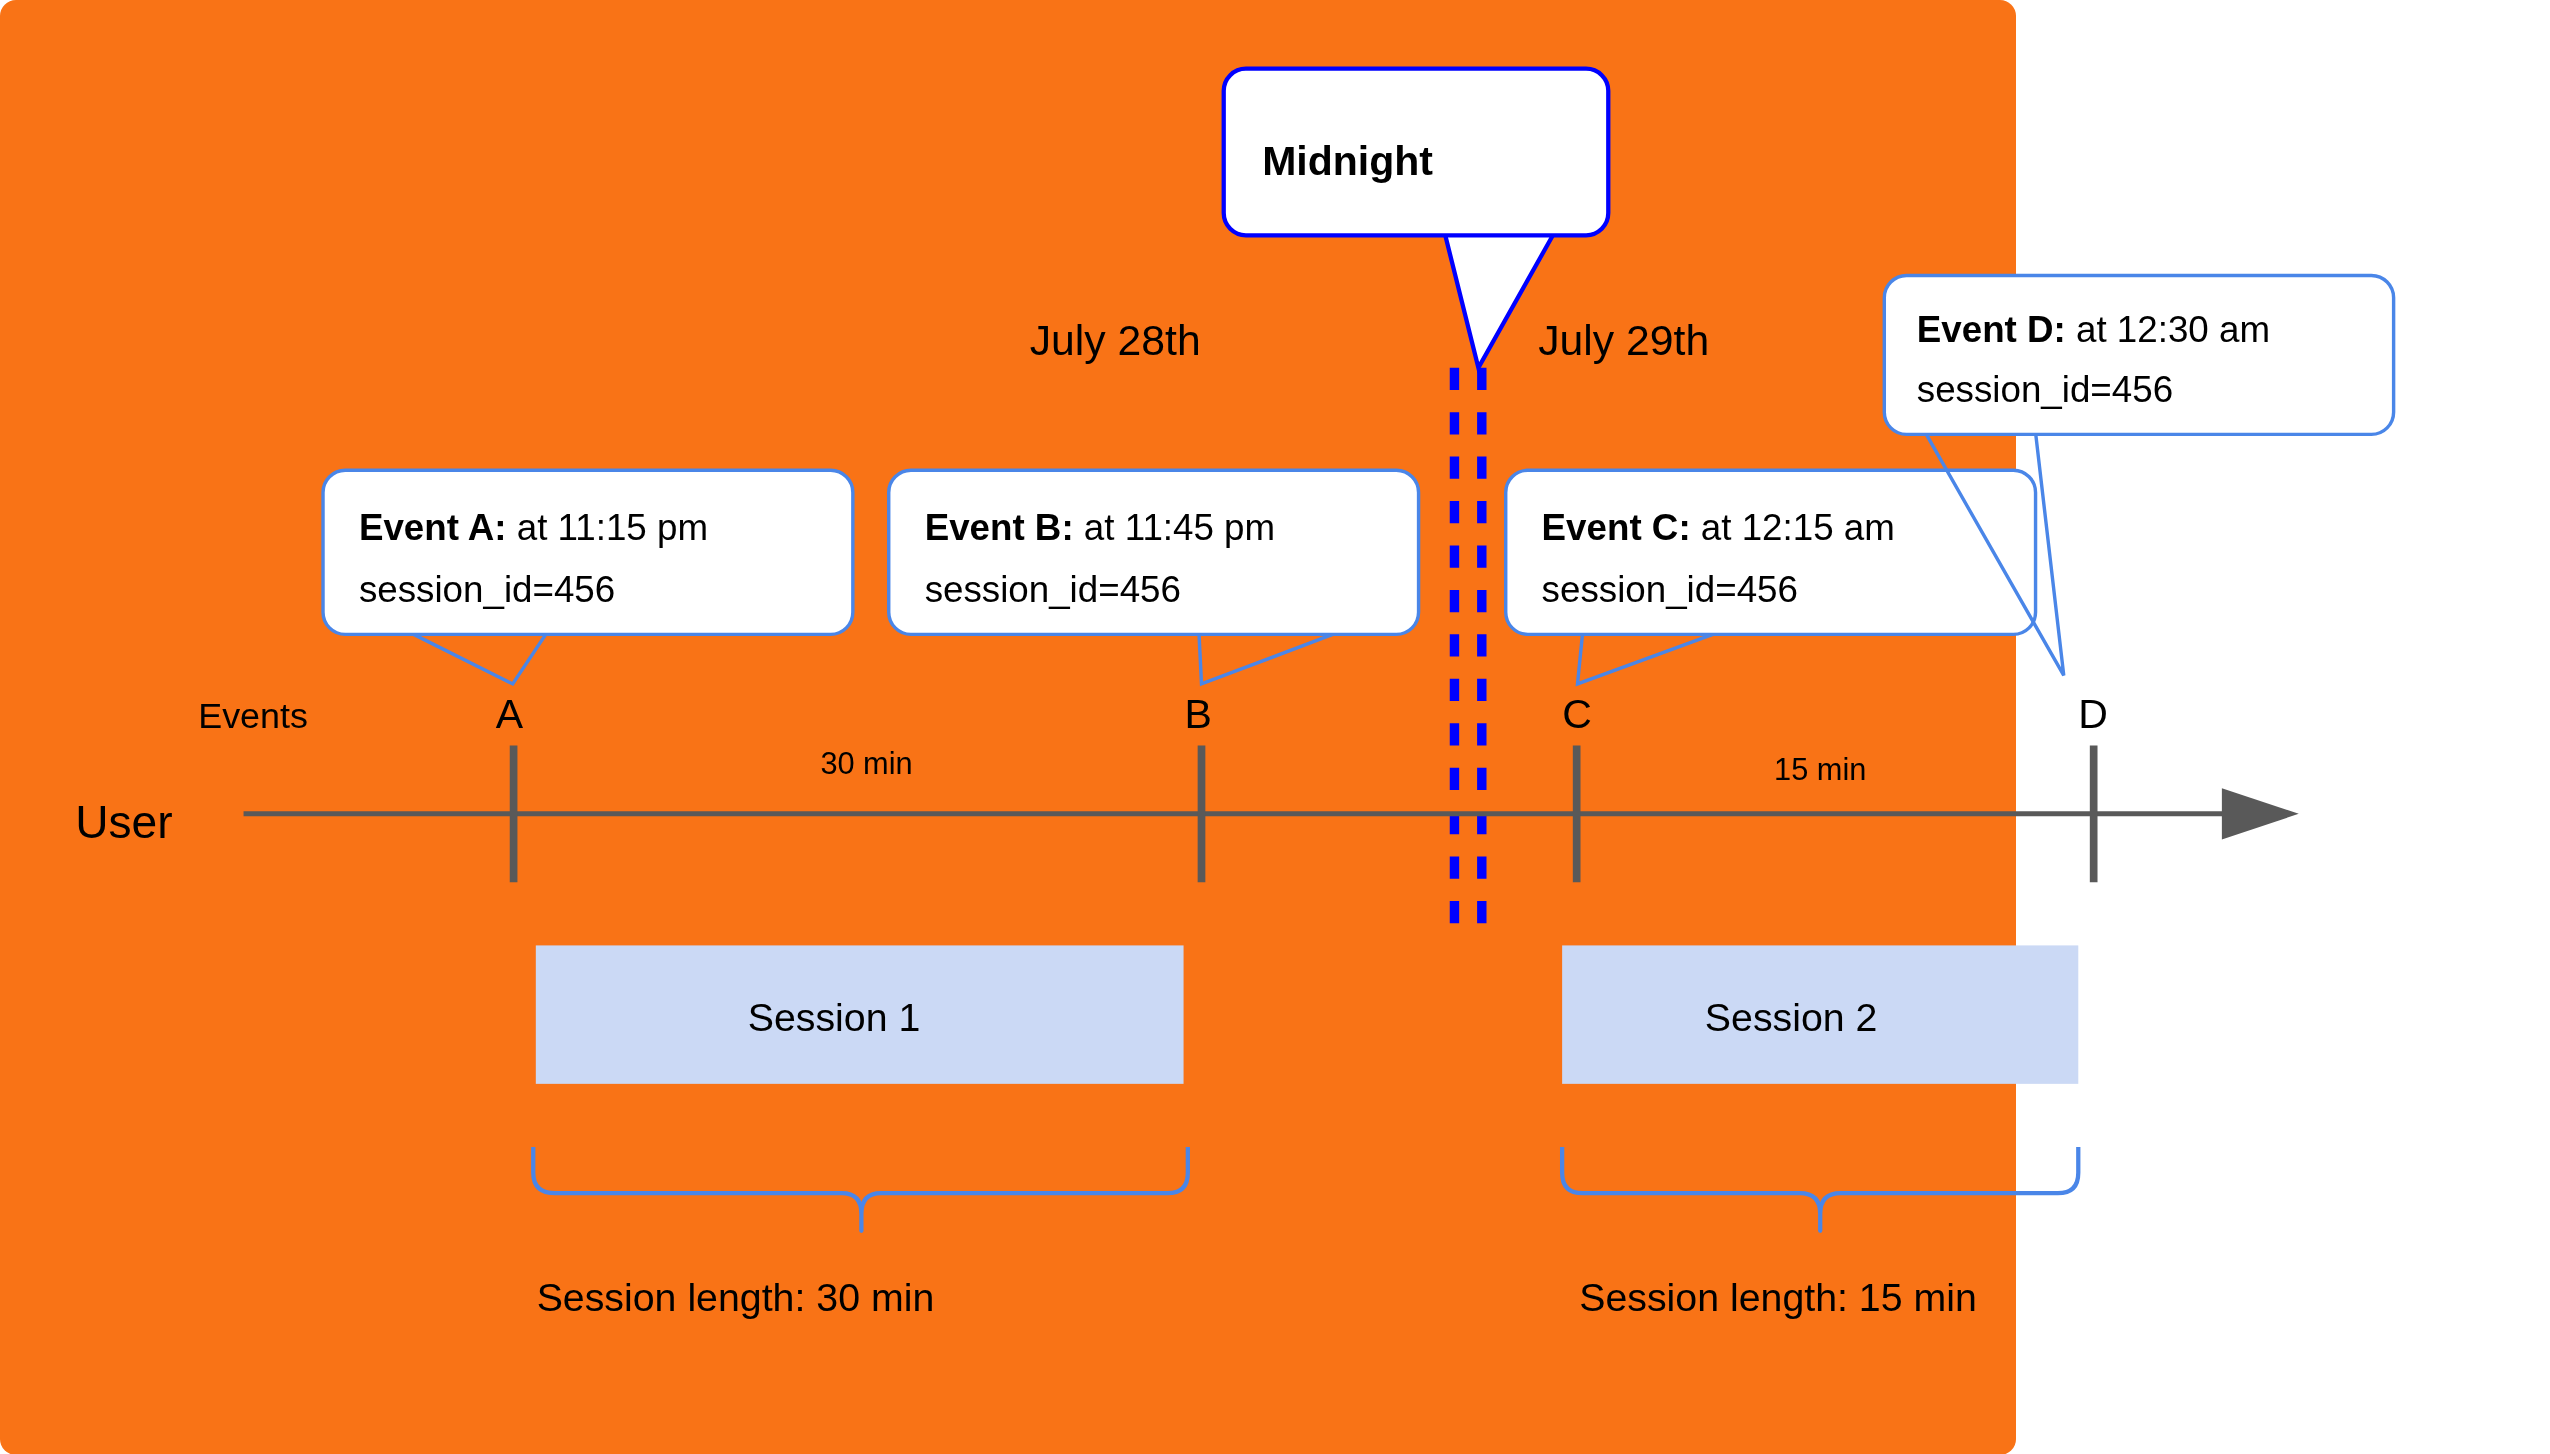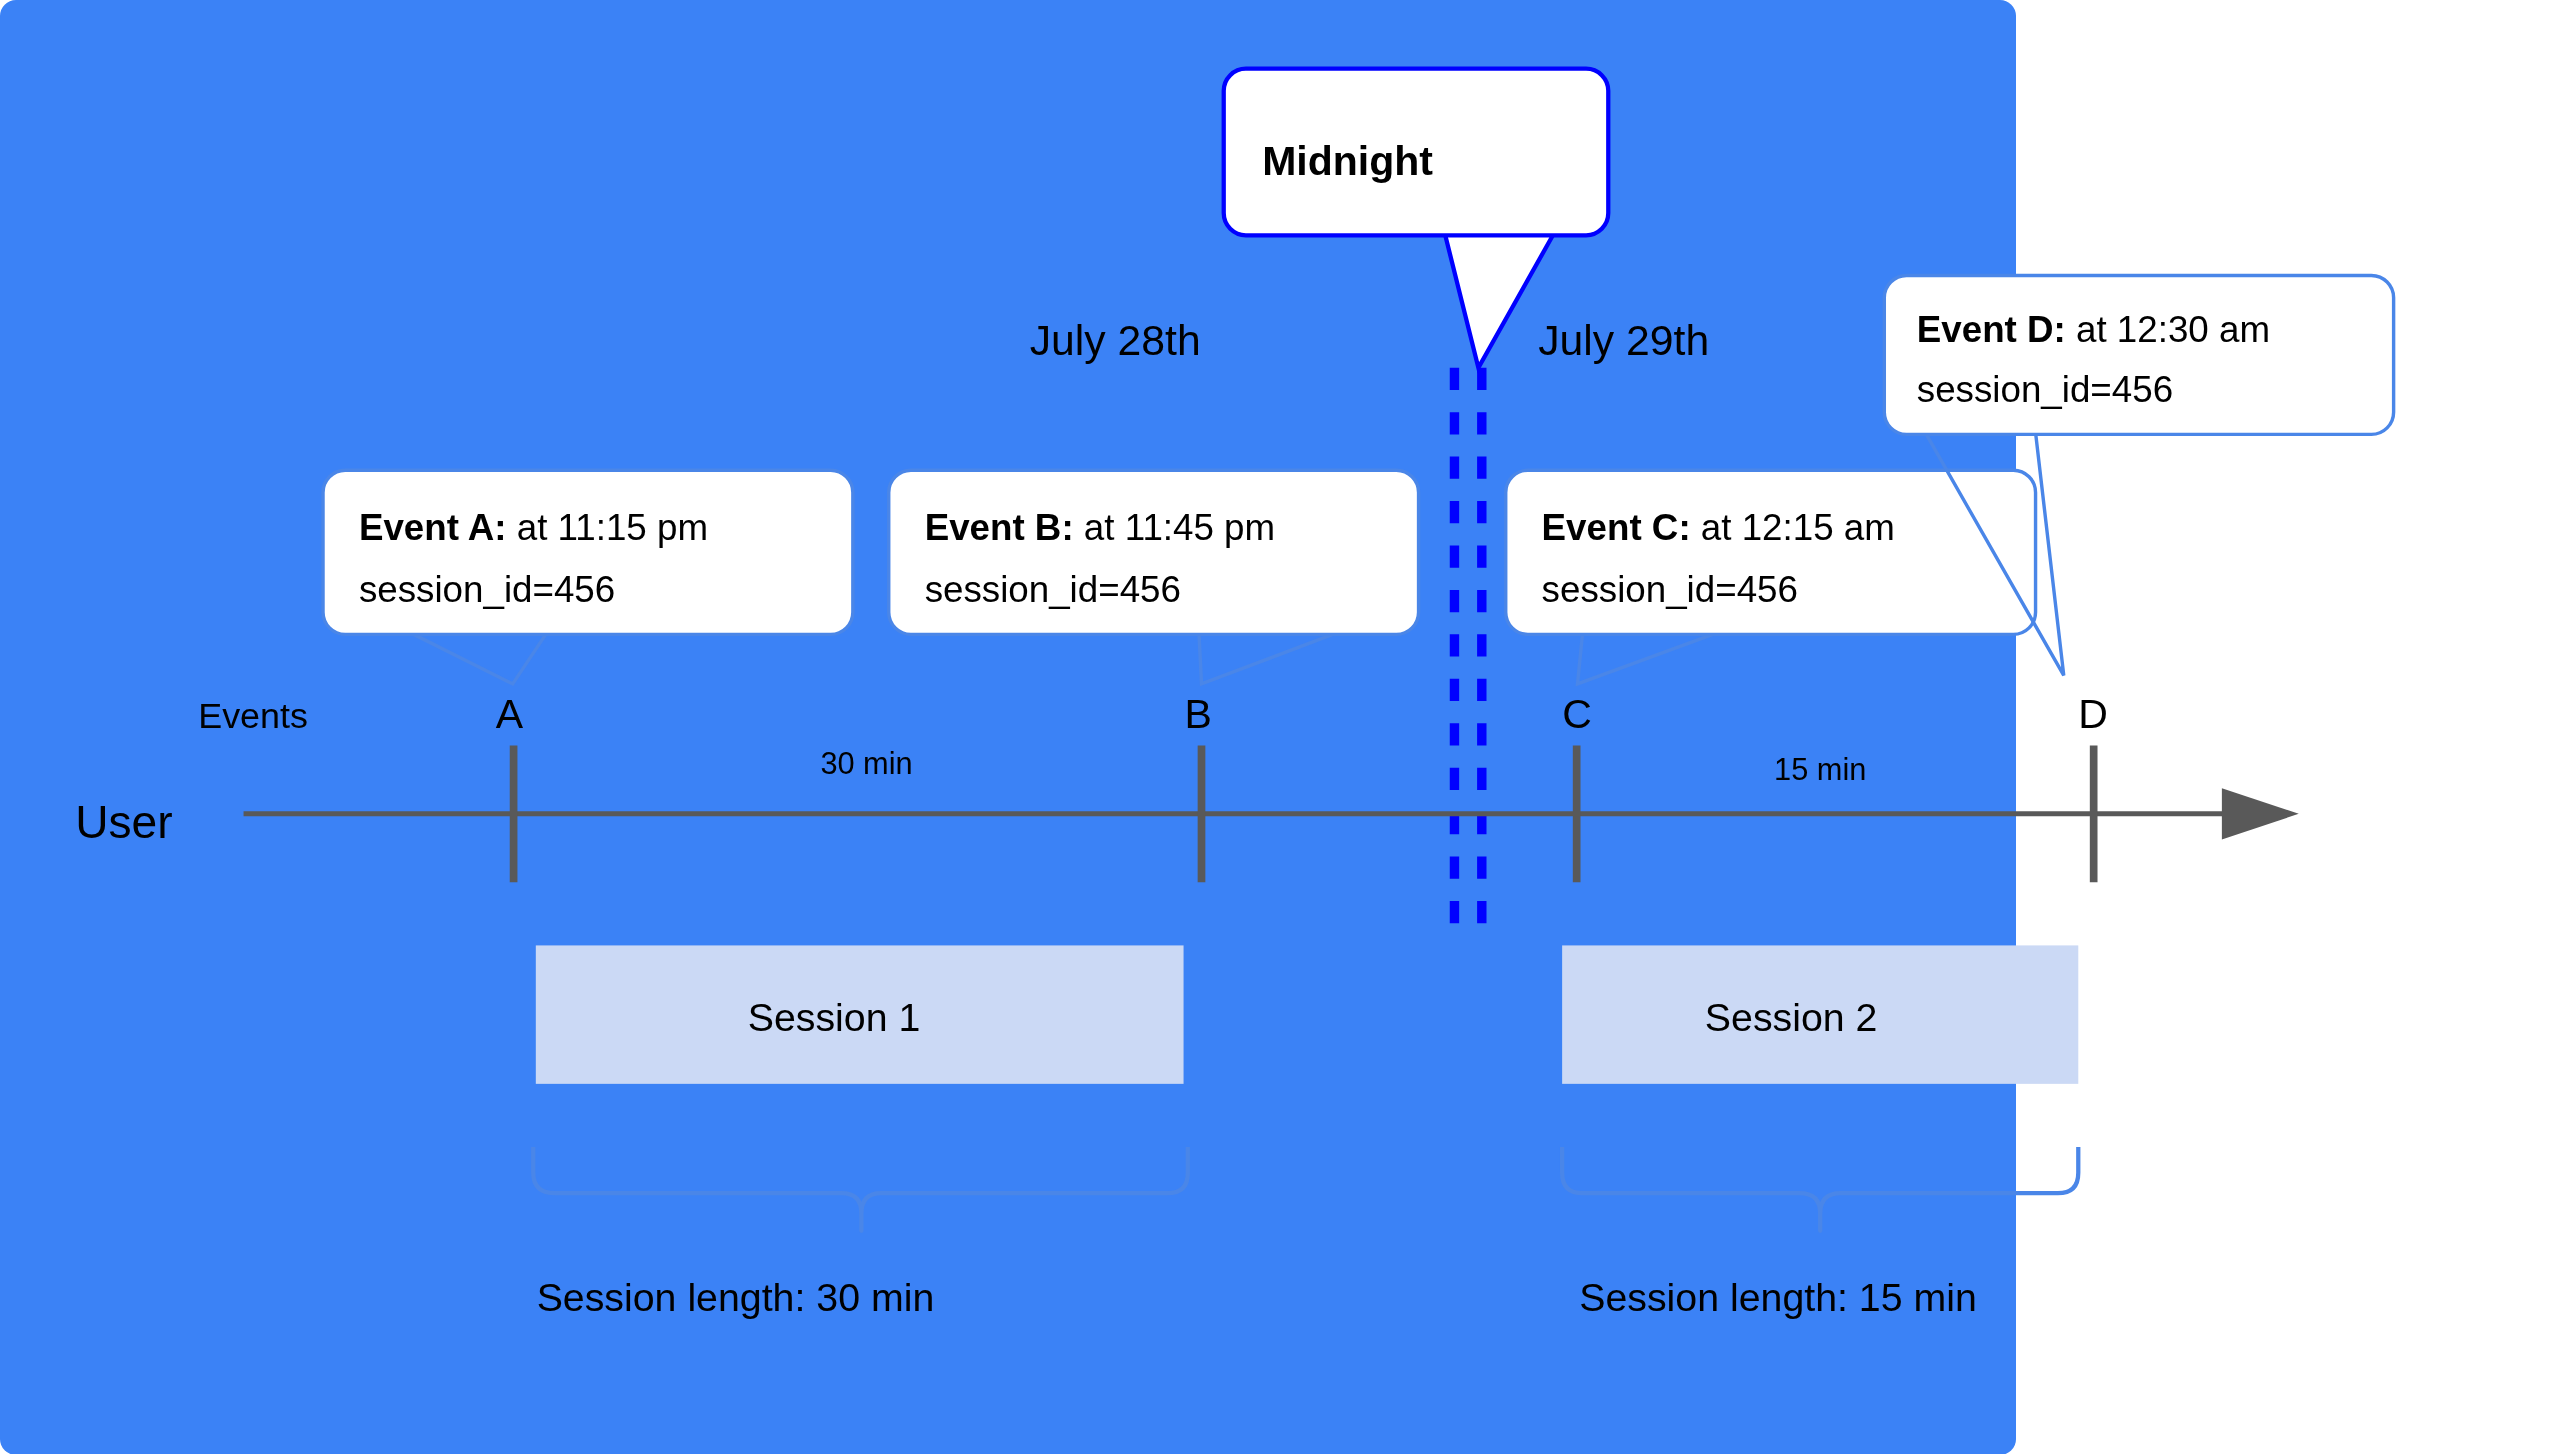--- a/index.html
+++ b/index.html
@@ -10,21 +10,21 @@
   body {
     width: 2550px;
     height: 1455px;
     font-family: "Liberation Sans", sans-serif;
     overflow: hidden;
   }
   #diagram-root {
     position: relative;
     width: 2016px;
     height: 1455px;
-    background: #3b82f6;
+    background: #f97316;
     border-radius: 16px;
   }
   svg.canvas {
     position: absolute;
     top: 0;
     left: 0;
     width: 2550px;
     height: 1455px;
     display: block;
   }

